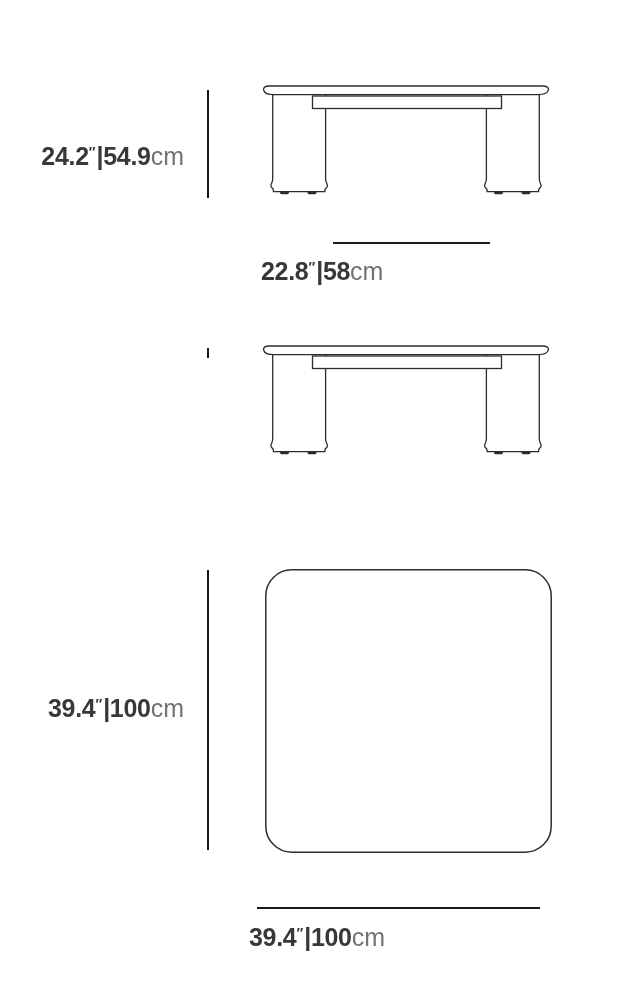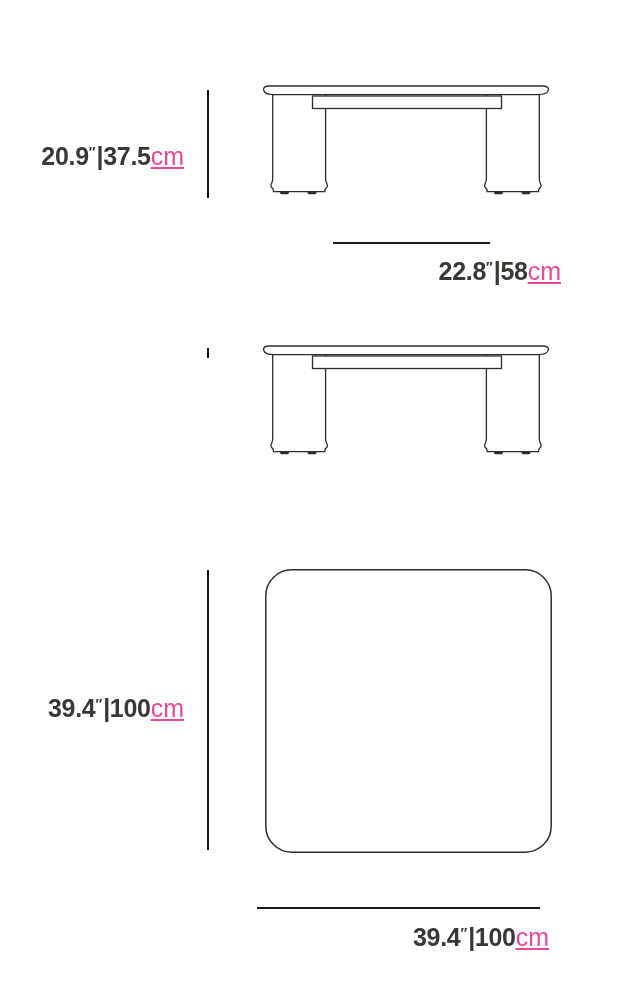--- a/index.html
+++ b/index.html
@@ -13,40 +13,40 @@
   .dim-label{
     position:absolute;
     font-weight:700;
     font-size:25px;
     line-height:30px;
     color:#3a3834;
     letter-spacing:-0.3px;
     white-space:nowrap;
   }
   .dim-label.right{left:0;width:184px;text-align:right;}
-  .dim-label.center{text-align:right;}
+  .dim-label.center{text-align:left;}
   .mark{
     font-size:14px;
     font-weight:700;
     vertical-align:8px;
     letter-spacing:-1px;
     margin-right:2px;
   }
-  .unit{font-weight:400;color:#ec4899;letter-spacing:0;text-decoration:underline;}
+  .unit{font-weight:400;color:#737373;letter-spacing:0;}
   .vline{position:absolute;width:2.4px;background:#1b1a18;}
   .hline{position:absolute;height:2.4px;background:#1b1a18;}
   .drawing{position:absolute;}
 </style>
 </head>
 <body>
 
 <div class="canvas">
 
   <div class="dim-label right" style="top:137px">
-    <span>20.9</span><span class="mark">″</span><span>|</span><span>37.5</span><span class="unit">cm</span>
+    <span>24.2</span><span class="mark">″</span><span>|</span><span>54.9</span><span class="unit">cm</span>
   </div>
 
   <div class="vline" style="left:207px;top:90px;height:108px"></div>
 
   <svg class="drawing" style="left:262px;top:85px" width="288" height="111" viewBox="0 0 288 111">
     <g fill="#ffffff" stroke="#2e2c29" stroke-width="1.3">
       <path d="M 10.7 9.4 L 10.7 94 C 10.7 97.5 8.9 98.6 8.9 100.7 C 8.9 102.9 11.4 103.2 11.4 105.3 L 11.4 106.6 L 62.9 106.6 L 62.9 105.3 C 62.9 103.2 65.4 102.9 65.4 100.7 C 65.4 98.6 63.6 97.5 63.6 94 L 63.6 9.4 Z"></path>
       <path d="M 277.3 9.4 L 277.3 94 C 277.3 97.5 279.1 98.6 279.1 100.7 C 279.1 102.9 276.6 103.2 276.6 105.3 L 276.6 106.6 L 225.1 106.6 L 225.1 105.3 C 225.1 103.2 222.6 102.9 222.6 100.7 C 222.6 98.6 224.4 97.5 224.4 94 L 224.4 9.4 Z"></path>
     </g>
     <g fill="#2e2c29" stroke="none">

